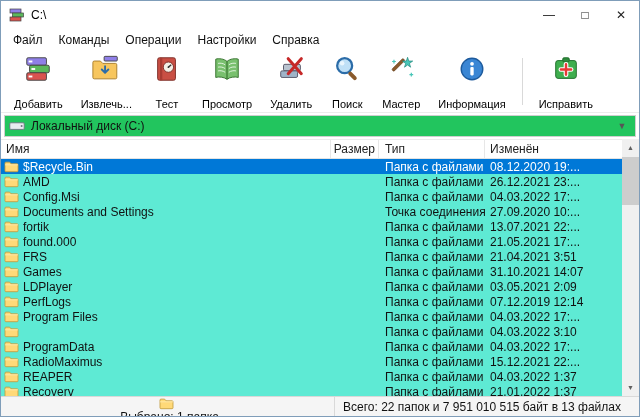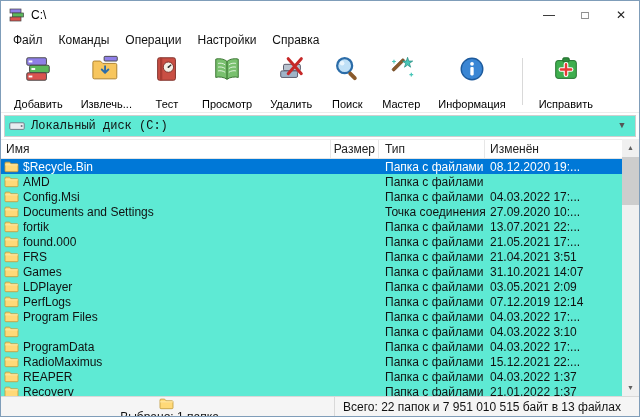--- a/index.html
+++ b/index.html
@@ -26,21 +26,21 @@
              border-bottom: 1px solid #ececec; }
   .tb-btn { display: flex; flex-direction: column; align-items: center; justify-content: center;
             padding: 3px 9px; min-width: 52px; }
   .tb-ico { display: block; }
   .tb-ico svg { width: 30px; height: 30px; display: block; }
   .tb-label { font-size: 11px; margin-top: 14px; white-space: nowrap; color: #000; }
   .tb-sep { width: 1px; background: #d9d9d9; margin: 5px 7px; }
 
   
   .addressbar { height: 26px; flex: 0 0 auto; padding: 2px 3px; }
-  .combo { height: 22px; border: 1px solid #cfcfcf; background: #5eead4; display: flex; align-items: center; padding: 0 4px; font-family: Liberation Mono, monospace; }
+  .combo { height: 22px; border: 1px solid #cfcfcf; background: #22c55e; display: flex; align-items: center; padding: 0 4px; }
   .drive-ico { width: 16px; height: 16px; margin-right: 6px; display: inline-flex; }
   .drive-ico svg { width: 16px; height: 16px; }
   .combo-text { flex: 1; }
   .chev { color: #555; font-size: 9px; width: 18px; text-align: center; }
 
   
   .list-wrap { flex: 1; display: flex; overflow: hidden; }
   .list-main { flex: 1; display: flex; flex-direction: column; overflow: hidden; border-top: 1px solid #ececec; }
   .list-header { height: 19px; flex: 0 0 auto; display: flex; align-items: stretch;
                  border-bottom: 1px solid #e3e3e3; color: #222; }
@@ -255,20 +255,21 @@
               <span class="f-ico">
                 <svg viewBox="0 0 16 14">
                   <path d="M1 3.3 Q1 2.3 2 2.3 L6 2.3 L7.5 4.1 L14 4.1 Q15 4.1 15 5.1 L15 11.6 Q15 12.6 14 12.6 L2 12.6 Q1 12.6 1 11.6 Z" fill="#ffd978" stroke="#c29b3c" stroke-width="0.9"></path>
                   <path d="M1 5.2 L15 5.2" stroke="#ffe9ad" stroke-width="1"></path>
                 </svg>
               </span>
               <span>AMD</span>
             </span>
             <span class="c-size"></span>
             <span class="c-type">Папка с файлами</span>
+            <span class="c-mod">26.12.2021 23:...</span>
           </div>
           <div class="row">
             <span class="c-name">
               <span class="f-ico">
                 <svg viewBox="0 0 16 14">
                   <path d="M1 3.3 Q1 2.3 2 2.3 L6 2.3 L7.5 4.1 L14 4.1 Q15 4.1 15 5.1 L15 11.6 Q15 12.6 14 12.6 L2 12.6 Q1 12.6 1 11.6 Z" fill="#ffd978" stroke="#c29b3c" stroke-width="0.9"></path>
                   <path d="M1 5.2 L15 5.2" stroke="#ffe9ad" stroke-width="1"></path>
                 </svg>
               </span>
               <span>Config.Msi</span>

